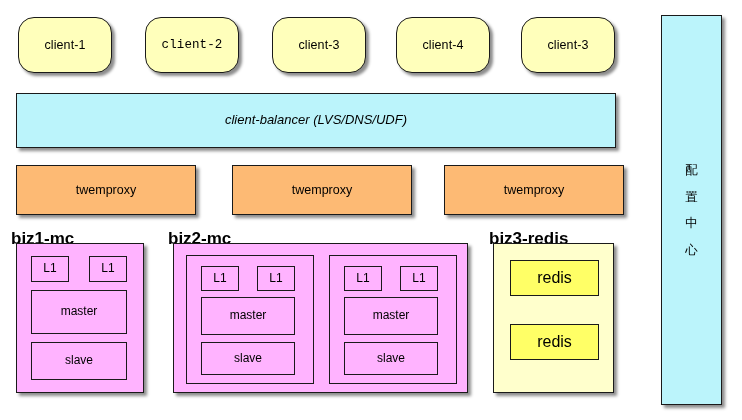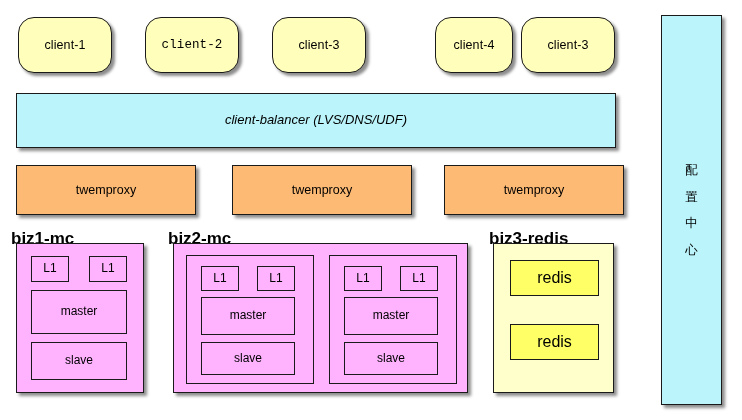--- a/index.html
+++ b/index.html
@@ -124,21 +124,21 @@
 
   <div class="box client" style="left:18px; top:17px; width:94px; height:56px;">
     <span>client-1</span>
   </div>
   <div class="box client" style="left:145px; top:17px; width:94px; height:56px;font-family:Liberation Mono, monospace;">
     <span>client-2</span>
   </div>
   <div class="box client" style="left:272px; top:17px; width:94px; height:56px;">
     <span>client-3</span>
   </div>
-  <div class="box client" style="left:396px; top:17px; width:78px; height:56px;margin-left:39px;">
+  <div class="box client" style="left:396px; top:17px; width:94px; height:56px;">
     <span>client-4</span>
   </div>
   <div class="box client" style="left:521px; top:17px; width:94px; height:56px;">
     <span>client-3</span>
   </div>
 
   <div class="box balancer" style="left:16px; top:93px; width:600px; height:55px;font-style:italic;">
     <span>client-balancer (LVS/DNS/UDF)</span>
   </div>
 

